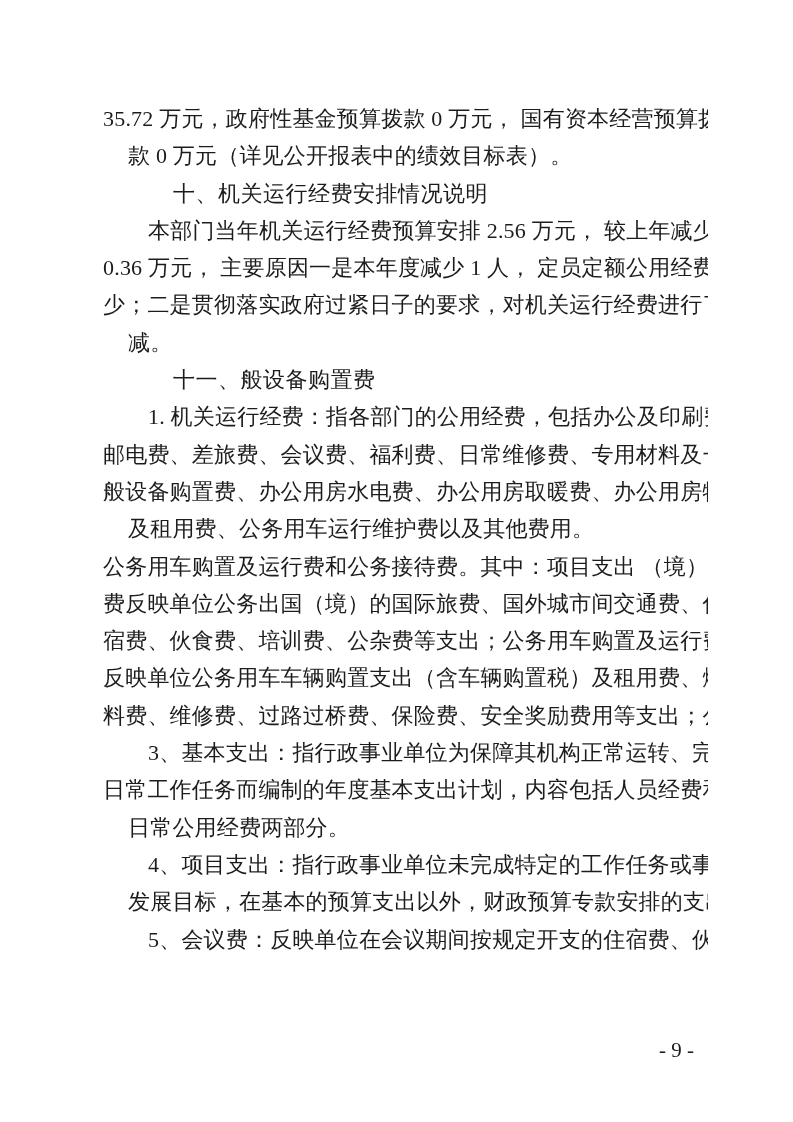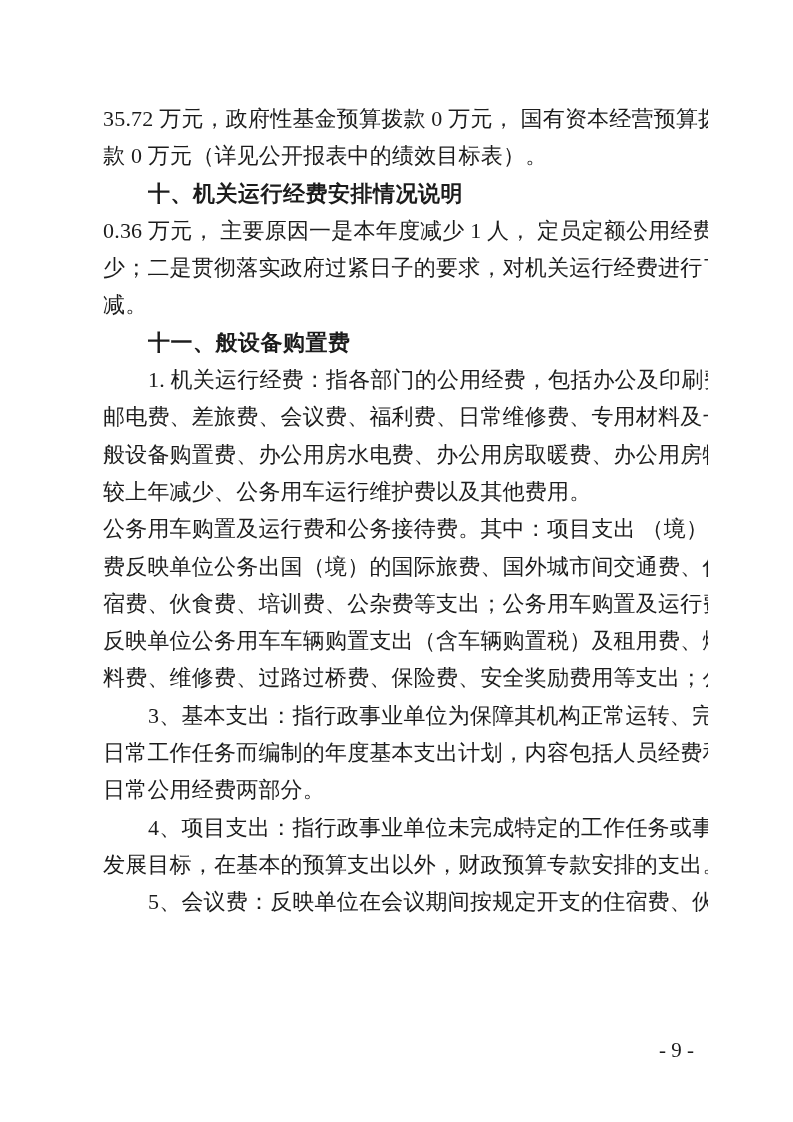--- a/index.html
+++ b/index.html
@@ -31,23 +31,24 @@
     text-align: justify;
     text-align-last: justify;
     overflow: hidden;
     white-space: pre;
     letter-spacing: 0.2px;
   }
   .line.indent { padding-left: 45px; }
   .line.no-justify {
     text-align: center;
     text-align-last: left;
+    margin-left: 25px;
   }
   .para.heading .line {
-    font-weight: 700;
+    font-weight: 400;
     letter-spacing: 0.5px;
   }
   .page-number {
     position: absolute;
     left: 103px;
     top: 1032px;
     width: 605px;
     height: 37.3px;
     line-height: 37.3px;
     font-size: 21px;
@@ -62,32 +63,33 @@
 <div class="page">
   <div class="doc-text">
       <div class="para body">
         <div class="line">35.72 万元，政府性基金预算拨款 0 万元， 国有资本经营预算拨</div>
         <div class="line no-justify">款 0 万元（详见公开报表中的绩效目标表）。</div>
       </div>
       <div class="para heading">
         <div class="line indent no-justify">十、机关运行经费安排情况说明</div>
       </div>
       <div class="para body">
+        <div class="line indent">本部门当年机关运行经费预算安排 2.56 万元， 较上年减少</div>
         <div class="line">0.36 万元， 主要原因一是本年度减少 1 人， 定员定额公用经费减</div>
         <div class="line">少；二是贯彻落实政府过紧日子的要求，对机关运行经费进行了压</div>
         <div class="line no-justify">减。</div>
       </div>
       <div class="para heading">
         <div class="line indent no-justify">十一、般设备购置费</div>
       </div>
       <div class="para body">
         <div class="line indent">1. 机关运行经费：指各部门的公用经费，包括办公及印刷费、</div>
         <div class="line">邮电费、差旅费、会议费、福利费、日常维修费、专用材料及一</div>
         <div class="line">般设备购置费、办公用房水电费、办公用房取暖费、办公用房物</div>
-        <div class="line no-justify">较上年减少、公务用车运行维护费以及其他费用。</div>
+        <div class="line no-justify">及租用费、公务用车运行维护费以及其他费用。</div>
       </div>
       <div class="para body">
         <div class="line">公务用车购置及运行费和公务接待费。其中：项目支出 （境）</div>
         <div class="line">费反映单位公务出国（境）的国际旅费、国外城市间交通费、住</div>
         <div class="line">宿费、伙食费、培训费、公杂费等支出；公务用车购置及运行费</div>
         <div class="line">反映单位公务用车车辆购置支出（含车辆购置税）及租用费、燃</div>
         <div class="line">料费、维修费、过路过桥费、保险费、安全奖励费用等支出；公</div>
       </div>
       <div class="para body">
         <div class="line indent">3、基本支出：指行政事业单位为保障其机构正常运转、完成</div>

